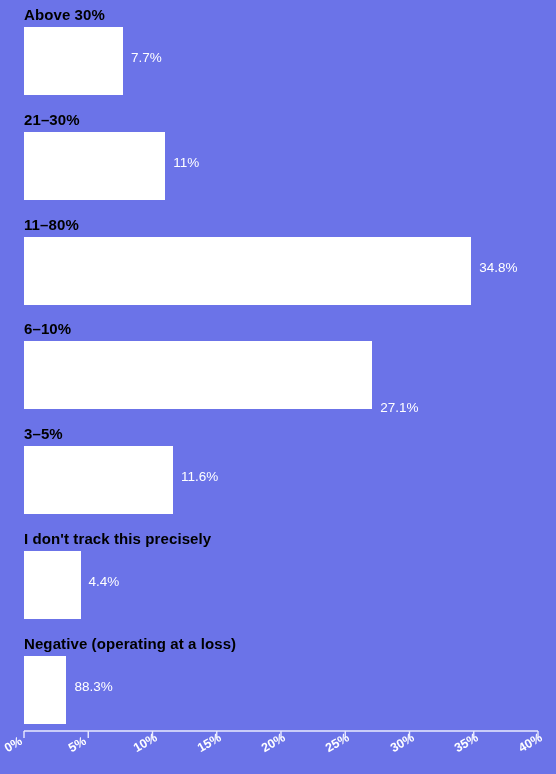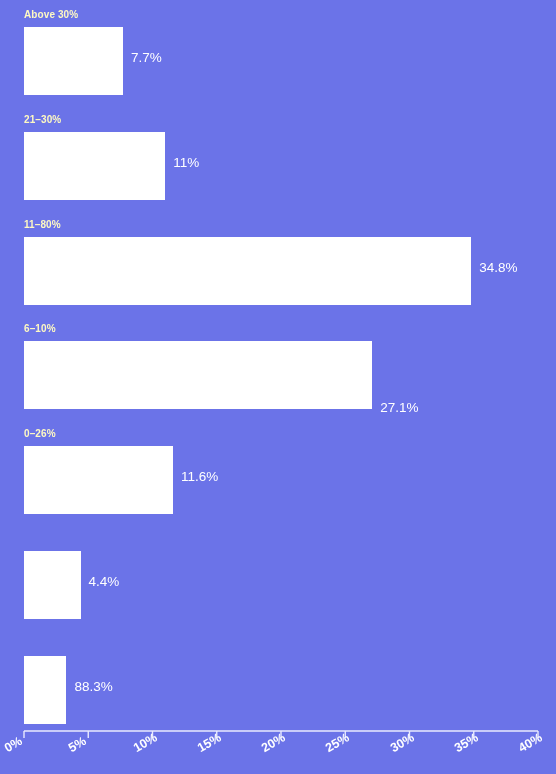--- a/index.html
+++ b/index.html
@@ -25,23 +25,23 @@
   .bar-row {
     position: absolute;
     left: 0;
     width: 556px;
   }
 
   .cat-label {
     position: absolute;
     left: 24px;
     top: 0;
-    font-size: 10px;
+    font-size: 15px;
     font-weight: bold;
-    color: #fef9c3;
+    color: #000000;
     white-space: nowrap;
     letter-spacing: 0.1px;
     line-height: 16px;
   }
 
   .bar-track {
     position: absolute;
     left: 24px;
     top: 20px;
     height: 68px;
@@ -111,33 +111,35 @@
         <div class="value-label" style="left: 479.18px;">34.8%</div>
       </div>
       <div class="bar-row" style="top: 321.4px; height: 88px;">
         <div class="cat-label">6–10%</div>
         <div class="bar-track" style="width: 348.235px;">
           <div class="bar-fill" style="width: 348.235px; background: rgb(255, 255, 255);"></div>
         </div>
         <div class="value-label" style="left: 380.235px; margin-top: 36px;">27.1%</div>
       </div>
       <div class="bar-row" style="top: 426.2px; height: 88px;">
-        <div class="cat-label">0–26%</div>
+        <div class="cat-label">3–5%</div>
         <div class="bar-track" style="width: 149.06px;">
           <div class="bar-fill" style="width: 149.06px; background: rgb(255, 255, 255);"></div>
         </div>
         <div class="value-label" style="left: 181.06px;">11.6%</div>
       </div>
       <div class="bar-row" style="top: 531px; height: 88px;">
+        <div class="cat-label">I don't track this precisely</div>
         <div class="bar-track" style="width: 56.54px;">
           <div class="bar-fill" style="width: 56.54px; background: rgb(255, 255, 255);"></div>
         </div>
         <div class="value-label" style="left: 88.54px;">4.4%</div>
       </div>
       <div class="bar-row" style="top: 635.8px; height: 88px;">
+        <div class="cat-label">Negative (operating at a loss)</div>
         <div class="bar-track" style="width: 42.405px;">
           <div class="bar-fill" style="width: 42.405px; background: rgb(255, 255, 255);"></div>
         </div>
         <div class="value-label" style="left: 74.405px;">88.3%</div>
       </div>
     </div>
 
   <svg id="x-axis" viewBox="0 0 556 774" width="556" height="774">
       <line x1="24" x2="538" y1="731" y2="731" stroke="#e8eaff" stroke-width="1.4"></line>
       <line x1="24" x2="24" y1="731" y2="738" stroke="#e8eaff" stroke-width="1.4"></line>

